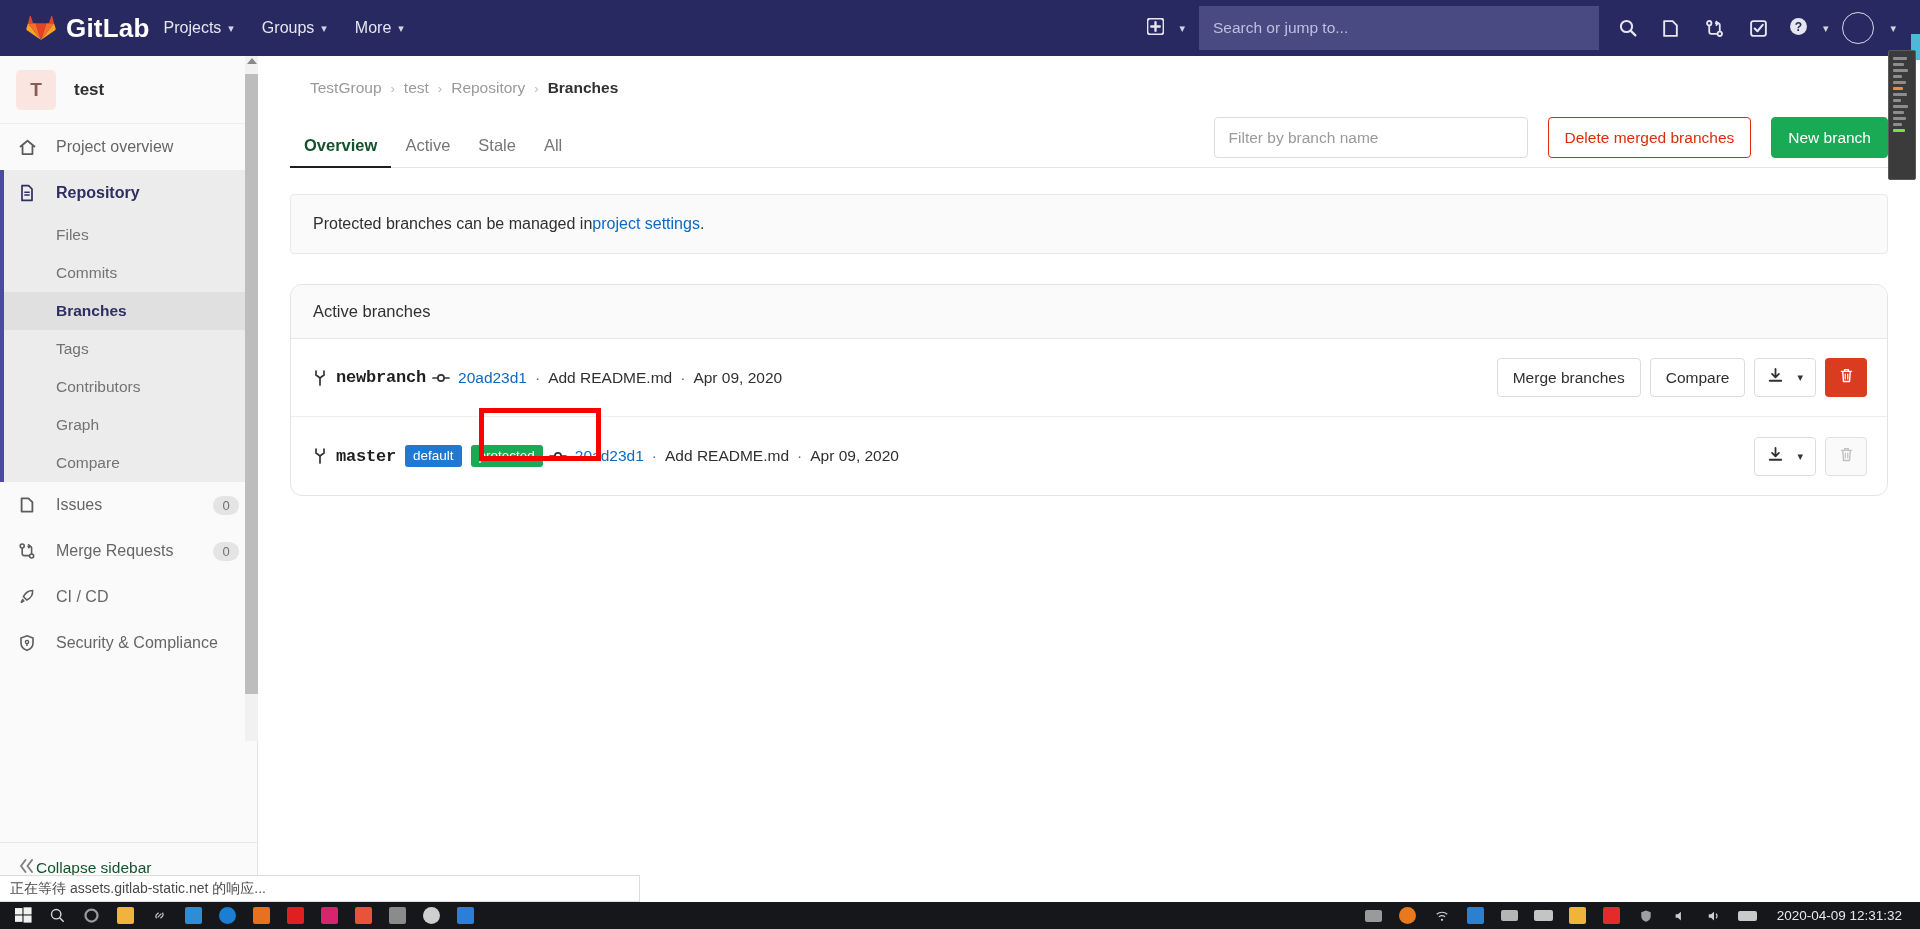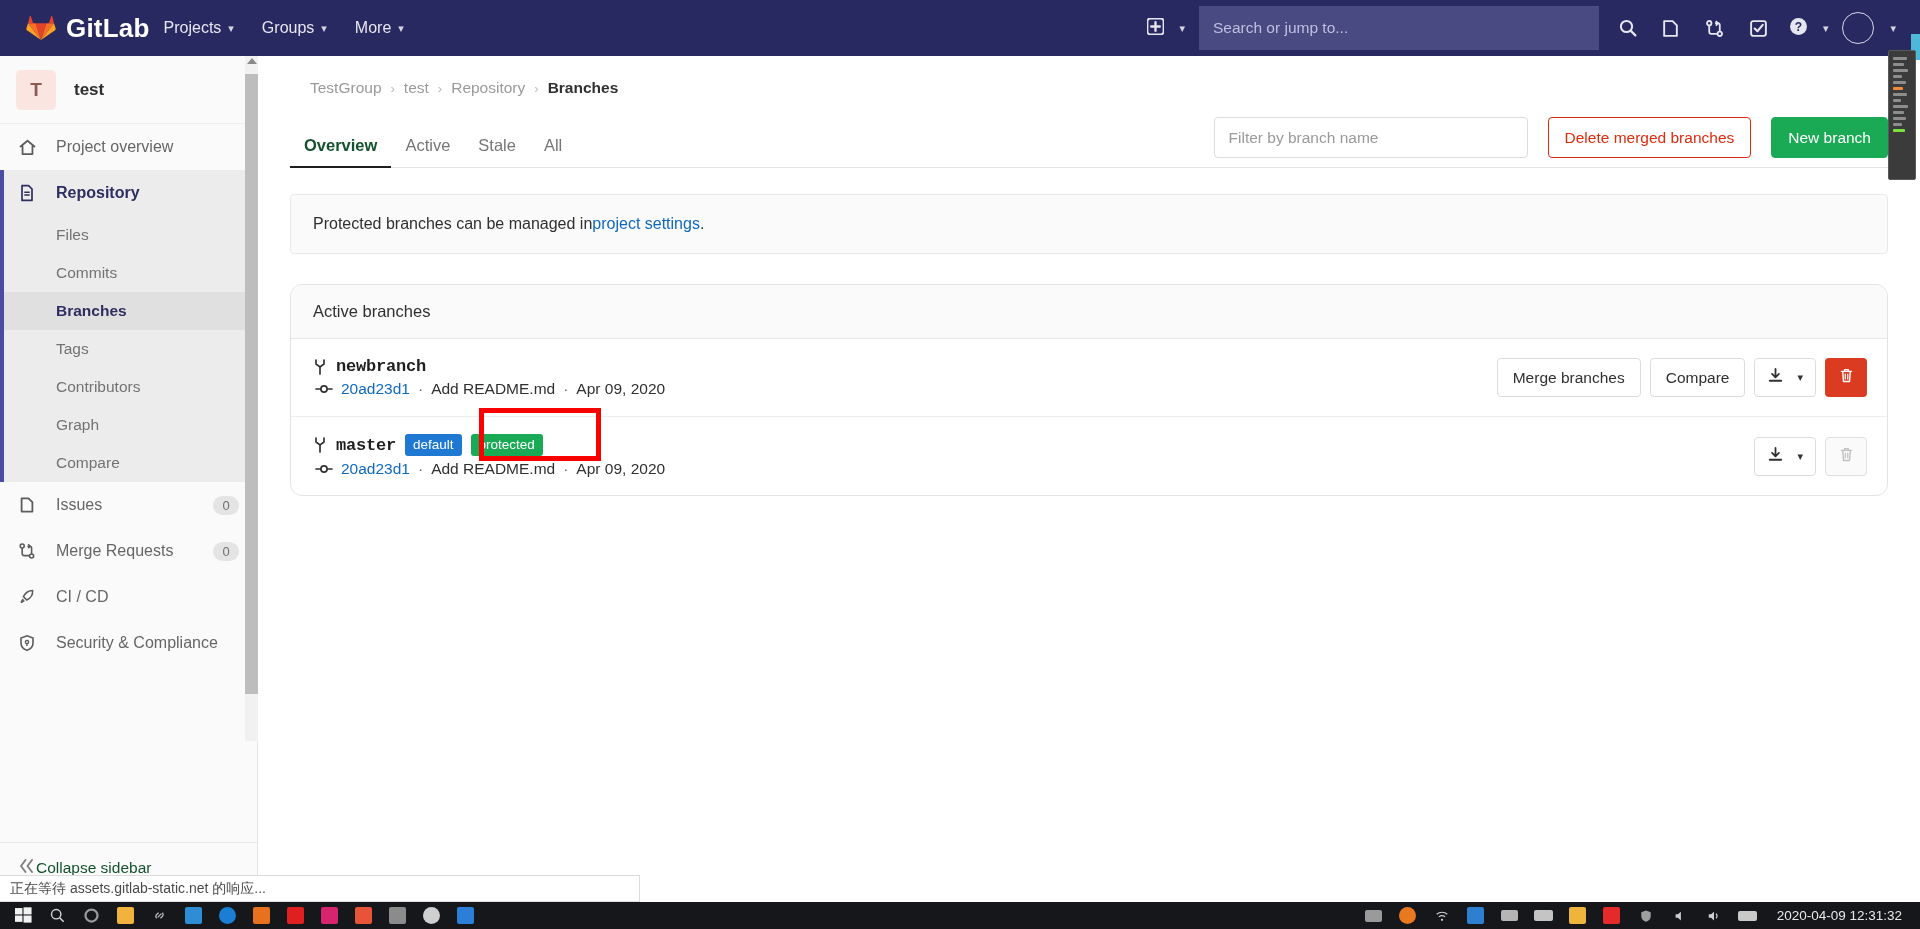--- a/index.html
+++ b/index.html
@@ -172,21 +172,21 @@
     height: 54px; background: #fafafa; border-bottom: 1px solid #e8e8e8;
     display: flex; align-items: center; padding: 0 22px;
     font-size: 16.5px; color: #303030;
   }
   .branch-row {
     display: flex; align-items: center; justify-content: space-between;
     padding: 14px 20px 14px 22px; border-bottom: 1px solid #ededed;
     min-height: 78px;
   }
   .branch-row:last-child { border-bottom: none; }
-  .branch-left { display: flex; flex-direction: column; gap: 4px; }
+  .branch-left { display: flex; flex-direction: row; gap: 4px; }
   .branch-name-line { display: flex; align-items: center; gap: 9px; }
   .branch-ico { color: #333; display: flex; align-items: center; }
   .branch-name {
     font-family: "Liberation Mono", monospace; font-size: 17px;
     font-weight: 700; color: #1f1f1f; letter-spacing: -.2px;
   }
   .badge {
     font-size: 13.5px; color: #fff; border-radius: 3px; padding: 3px 8px;
     line-height: 1.25; font-weight: 400;
   }

